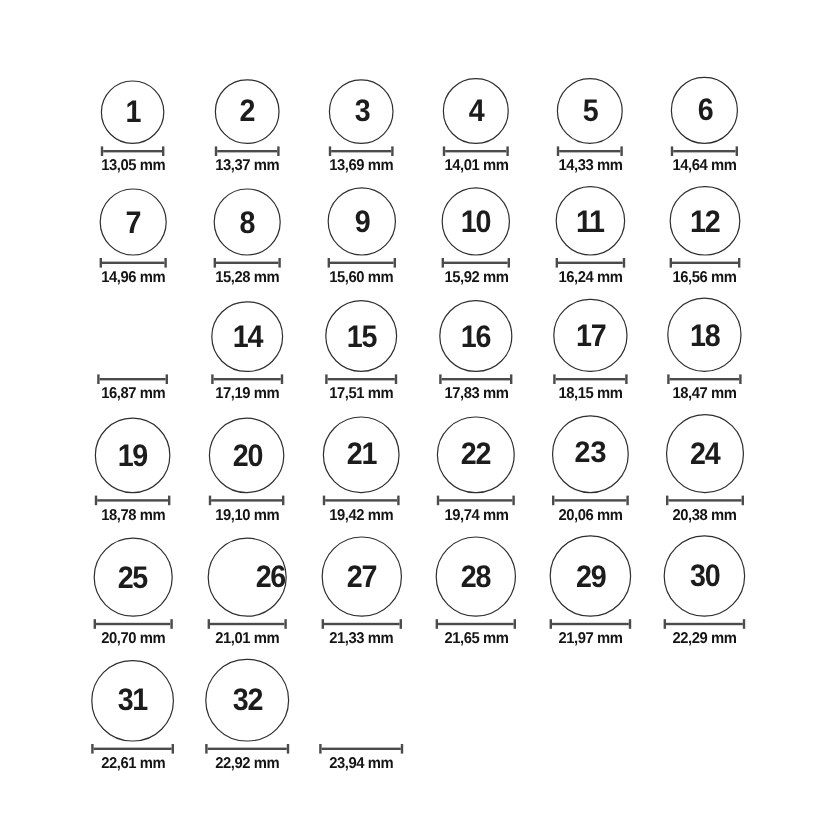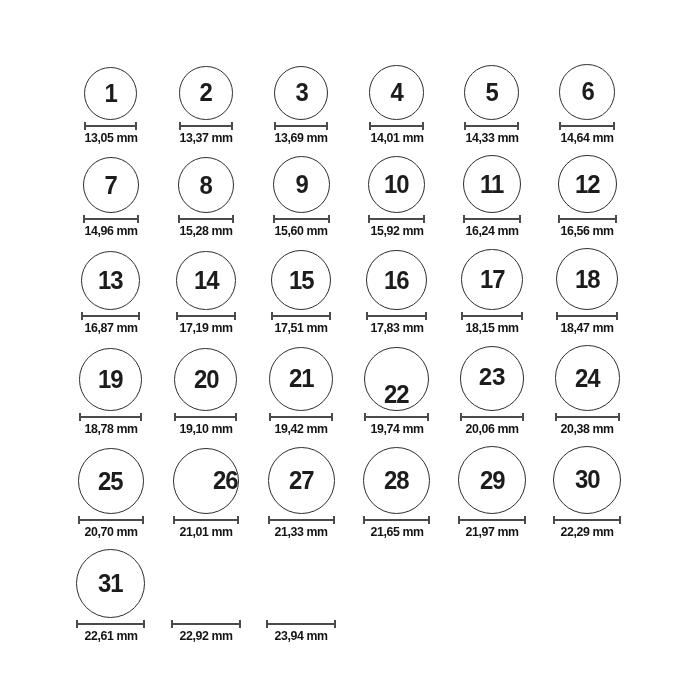--- a/index.html
+++ b/index.html
@@ -153,23 +153,20 @@
       <div class="cell">
         <div class="circle" style="width: 58.83px; height: 58.83px;">
           <span class="num">12</span>
         </div>
         <div class="measure" style="width: 58.83px;"></div>
         <div class="mmlabel">16,56 mm</div>
       </div>
     </div>
     <div class="row">
       <div class="cell">
-        <div class="circle" style="width: 59.36px; height: 59.36px;">
-          <span class="num">13</span>
-        </div>
         <div class="measure" style="width: 59.36px;"></div>
         <div class="mmlabel">16,87 mm</div>
       </div>
       <div class="cell">
         <div class="circle" style="width: 59.89px; height: 59.89px;">
           <span class="num">14</span>
         </div>
         <div class="measure" style="width: 59.89px;"></div>
         <div class="mmlabel">17,19 mm</div>
       </div>
@@ -218,21 +215,21 @@
         <div class="mmlabel">19,10 mm</div>
       </div>
       <div class="cell">
         <div class="circle" style="width: 63.6px; height: 63.6px;">
           <span class="num">21</span>
         </div>
         <div class="measure" style="width: 63.6px;"></div>
         <div class="mmlabel">19,42 mm</div>
       </div>
       <div class="cell">
-        <div class="circle" style="width: 64.13px; height: 64.13px; align-items: flex-end;">
+        <div class="circle" style="width: 64.13px; height: 64.13px;">
           <span class="num">22</span>
         </div>
         <div class="measure" style="width: 64.13px;"></div>
         <div class="mmlabel">19,74 mm</div>
       </div>
       <div class="cell">
         <div class="circle" style="width: 64.66px; height: 64.66px; font-family: Liberation Mono, monospace;">
           <span class="num">23</span>
         </div>
         <div class="measure" style="width: 64.66px;"></div>
@@ -292,20 +289,23 @@
     </div>
     <div class="row">
       <div class="cell">
         <div class="circle" style="width: 68.9px; height: 68.9px;">
           <span class="num">31</span>
         </div>
         <div class="measure" style="width: 68.9px;"></div>
         <div class="mmlabel">22,61 mm</div>
       </div>
       <div class="cell">
+        <div class="circle" style="width: 69.43px; height: 69.43px;">
+          <span class="num">32</span>
+        </div>
         <div class="measure" style="width: 69.43px;"></div>
         <div class="mmlabel">22,92 mm</div>
       </div>
       <div class="cell">
         <div class="measure" style="width: 69.96px;"></div>
         <div class="mmlabel">23,94 mm</div>
       </div>
     </div>
   </main>
 

